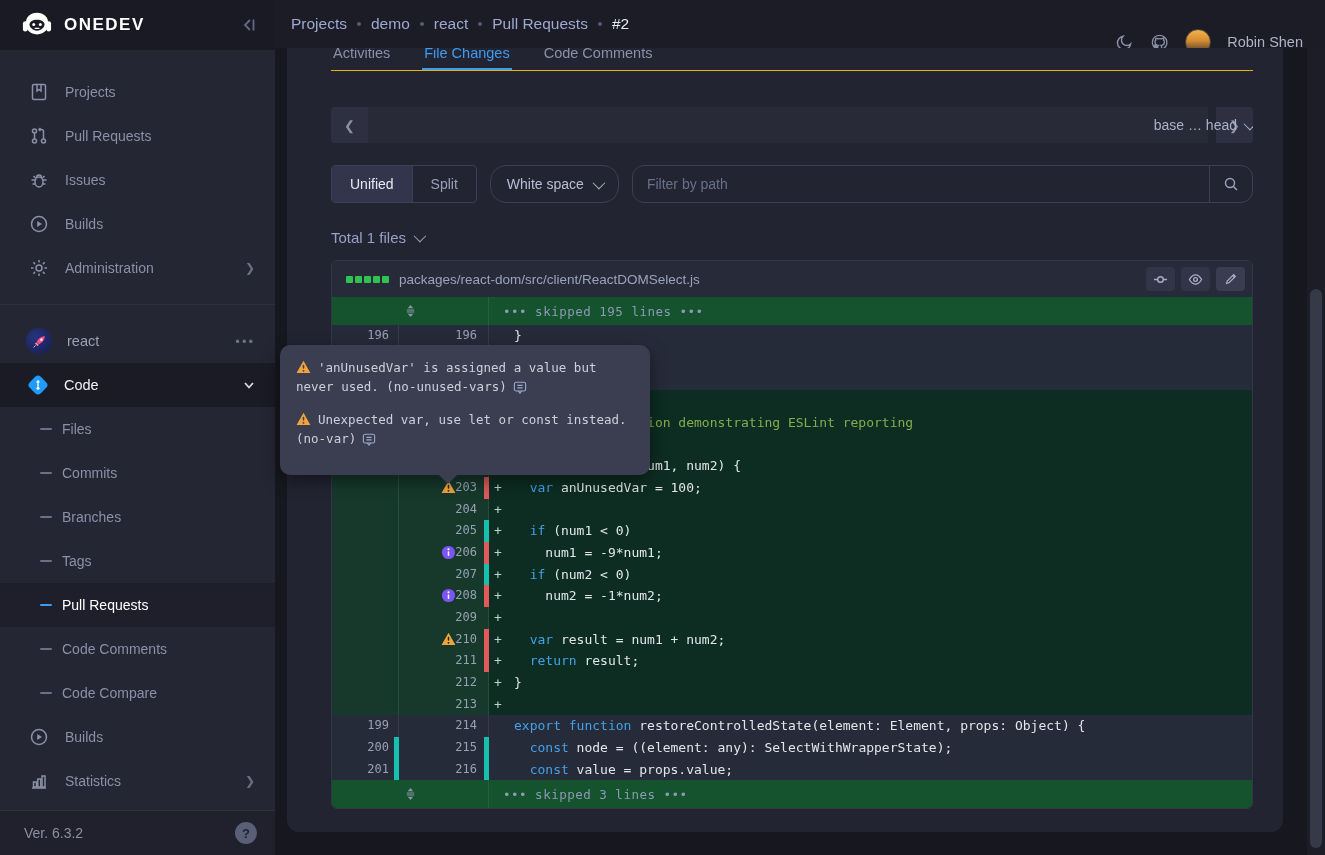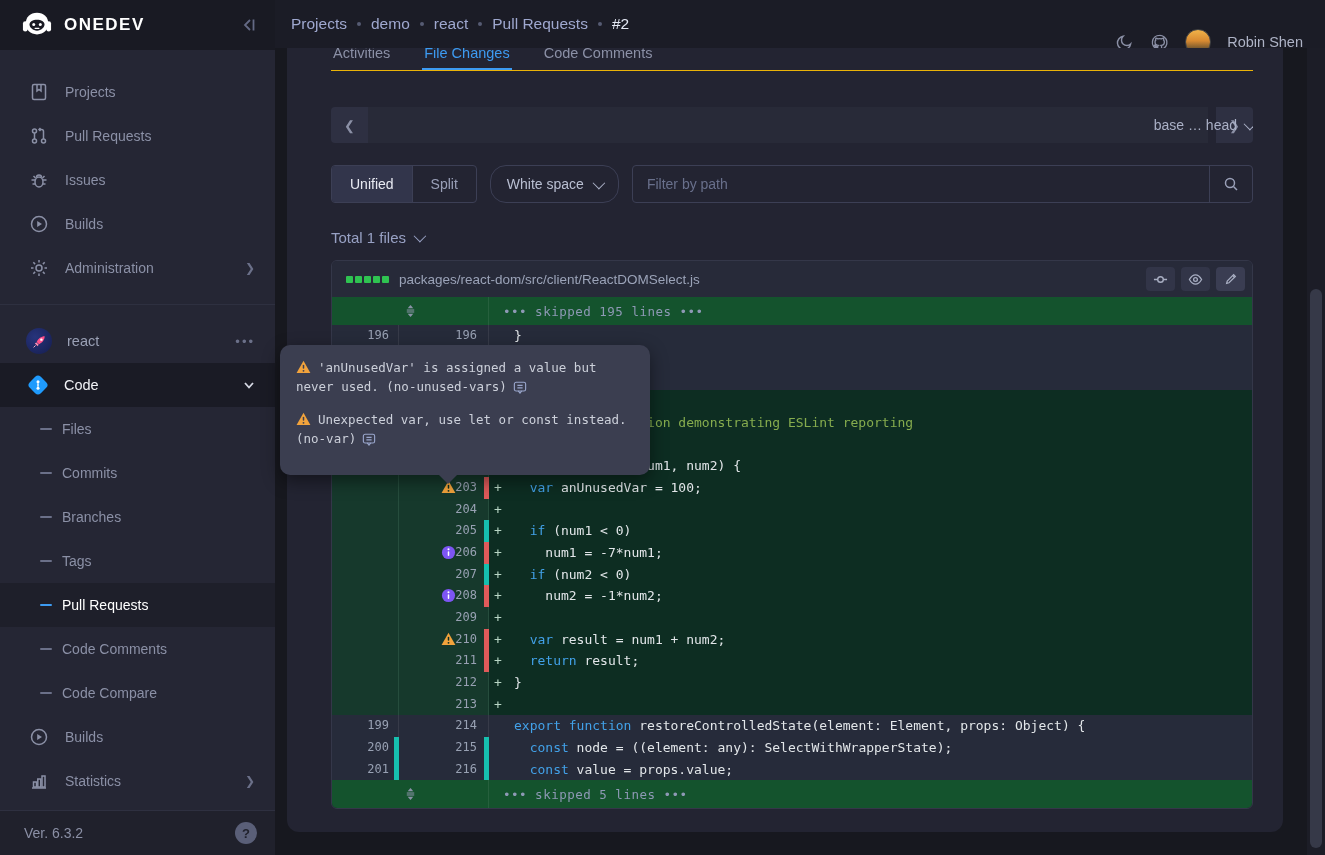--- a/index.html
+++ b/index.html
@@ -55,21 +55,21 @@
   .cb-btn { width:37px; background:#2e3042; color:#8b90a6; display:flex; align-items:center; justify-content:center; font-size:13px; cursor:pointer; flex:none; }
   .cb-mid { flex:1; background:#282a38; margin:0 8px 0 0; cursor:pointer; }
   .cb-label { position:absolute; left:0; right:0; top:0; bottom:0; display:flex; align-items:center; justify-content:flex-end; gap:7px; color:#aab0c6; font-size:14px; pointer-events:none; }
   .chev-down { width:9px; height:9px; border-right:1.6px solid #aab0c6; border-bottom:1.6px solid #aab0c6; transform:rotate(45deg) translateY(-2px); }
 
   .filter-row { margin-top:22px; display:flex; height:38px; }
   .seg-group { display:flex; border:1px solid #3c3f55; border-radius:4px; overflow:hidden; flex:none; }
   .seg { padding:0 18px; display:flex; align-items:center; font-size:14px; color:#9aa0b8; cursor:pointer; }
   .seg.active { background:#32354b; color:#e8eaf2; border-right:1px solid #3c3f55; }
   .ws-btn { margin-left:13px; border:1px solid #3c3f55; border-radius:16px; padding:0 16px; display:flex; align-items:center; gap:9px; font-size:14px; color:#b9bfd2; cursor:pointer; flex:none; }
-  .filter-input { margin-left:13px; flex:1; border:1px solid #3c3f55; border-radius:4px; display:flex; align-items:stretch; }
+  .filter-input { margin-left:13px; flex:1; border:1px solid #3c3f55; border-radius:12px; display:flex; align-items:stretch; }
   .filter-input input { flex:1; background:transparent; border:none; outline:none; color:#d5d9e6; font-size:14px; padding:0 14px; font-family:"Liberation Sans",sans-serif; }
   .filter-input input::placeholder { color:#69708c; }
   .search-seg { width:43px; border-left:1px solid #3c3f55; display:flex; align-items:center; justify-content:center; color:#9aa0b8; cursor:pointer; }
 
   .total-row { margin-top:26px; display:flex; align-items:center; gap:8px; font-size:15px; color:#98a1c4; cursor:pointer; }
   .total-row .chev-down { border-color:#98a1c4; }
 
   
   .diff-card { margin-top:14px; border:1px solid #343749; border-radius:6px; overflow:hidden; }
   .dc-header { height:36px; background:#272a39; display:flex; align-items:center; padding:0 7px 0 14px; }
@@ -450,21 +450,21 @@
         </div>
         <div class="drow added">
           <div class="gut-old"></div>
           <div class="gut-new">206<span class="mk">
               <svg width="15" height="15" viewBox="0 0 16 16">
                 <circle cx="8" cy="8" r="7" fill="#7d55f3"></circle>
                 <circle cx="8" cy="4.6" r="1.1" fill="#fff"></circle>
                 <rect x="7.2" y="6.6" width="1.6" height="5" rx=".8" fill="#fff"></rect>
               </svg>
             </span><i class="covbar red"></i></div>
-          <div class="codecell"><span class="sign">+</span><span class="t-pl">    num1 = -7*num1;</span></div>
+          <div class="codecell"><span class="sign">+</span><span class="t-pl">    num1 = -9*num1;</span></div>
         </div>
         <div class="drow added">
           <div class="gut-old"></div>
           <div class="gut-new">207<i class="covbar teal"></i></div>
           <div class="codecell"><span class="sign">+</span><span class="t-pl">  </span><span class="t-kw">if</span><span class="t-pl"> (num2 &lt; 0)</span></div>
         </div>
         <div class="drow added">
           <div class="gut-old"></div>
           <div class="gut-new">208<span class="mk">
               <svg width="15" height="15" viewBox="0 0 16 16">
@@ -525,21 +525,21 @@
           <div class="sk-gut">
             <span>
               <svg width="13" height="14" viewBox="0 0 14 14" fill="#8b93a8">
                 <path d="M7 0.5 L10 4 H4 Z"></path>
                 <rect x="3" y="5.4" width="8" height="1.1"></rect>
                 <rect x="3" y="7.5" width="8" height="1.1"></rect>
                 <path d="M7 13.5 L4 10 H10 Z"></path>
               </svg>
             </span>
           </div>
-          <div class="sk-label">••• skipped 5 lines •••</div>
+          <div class="sk-label">••• skipped 3 lines •••</div>
         </div>
       </div>
   </div>
 </div>
 
 <div class="tooltip">
   <div class="tip-item">
     <span class="tip-warn">
       <svg width="15" height="14" viewBox="0 0 16 15">
           <path d="M8 0.8 L15.4 14 H0.6 Z" fill="#f2a33c"></path>

